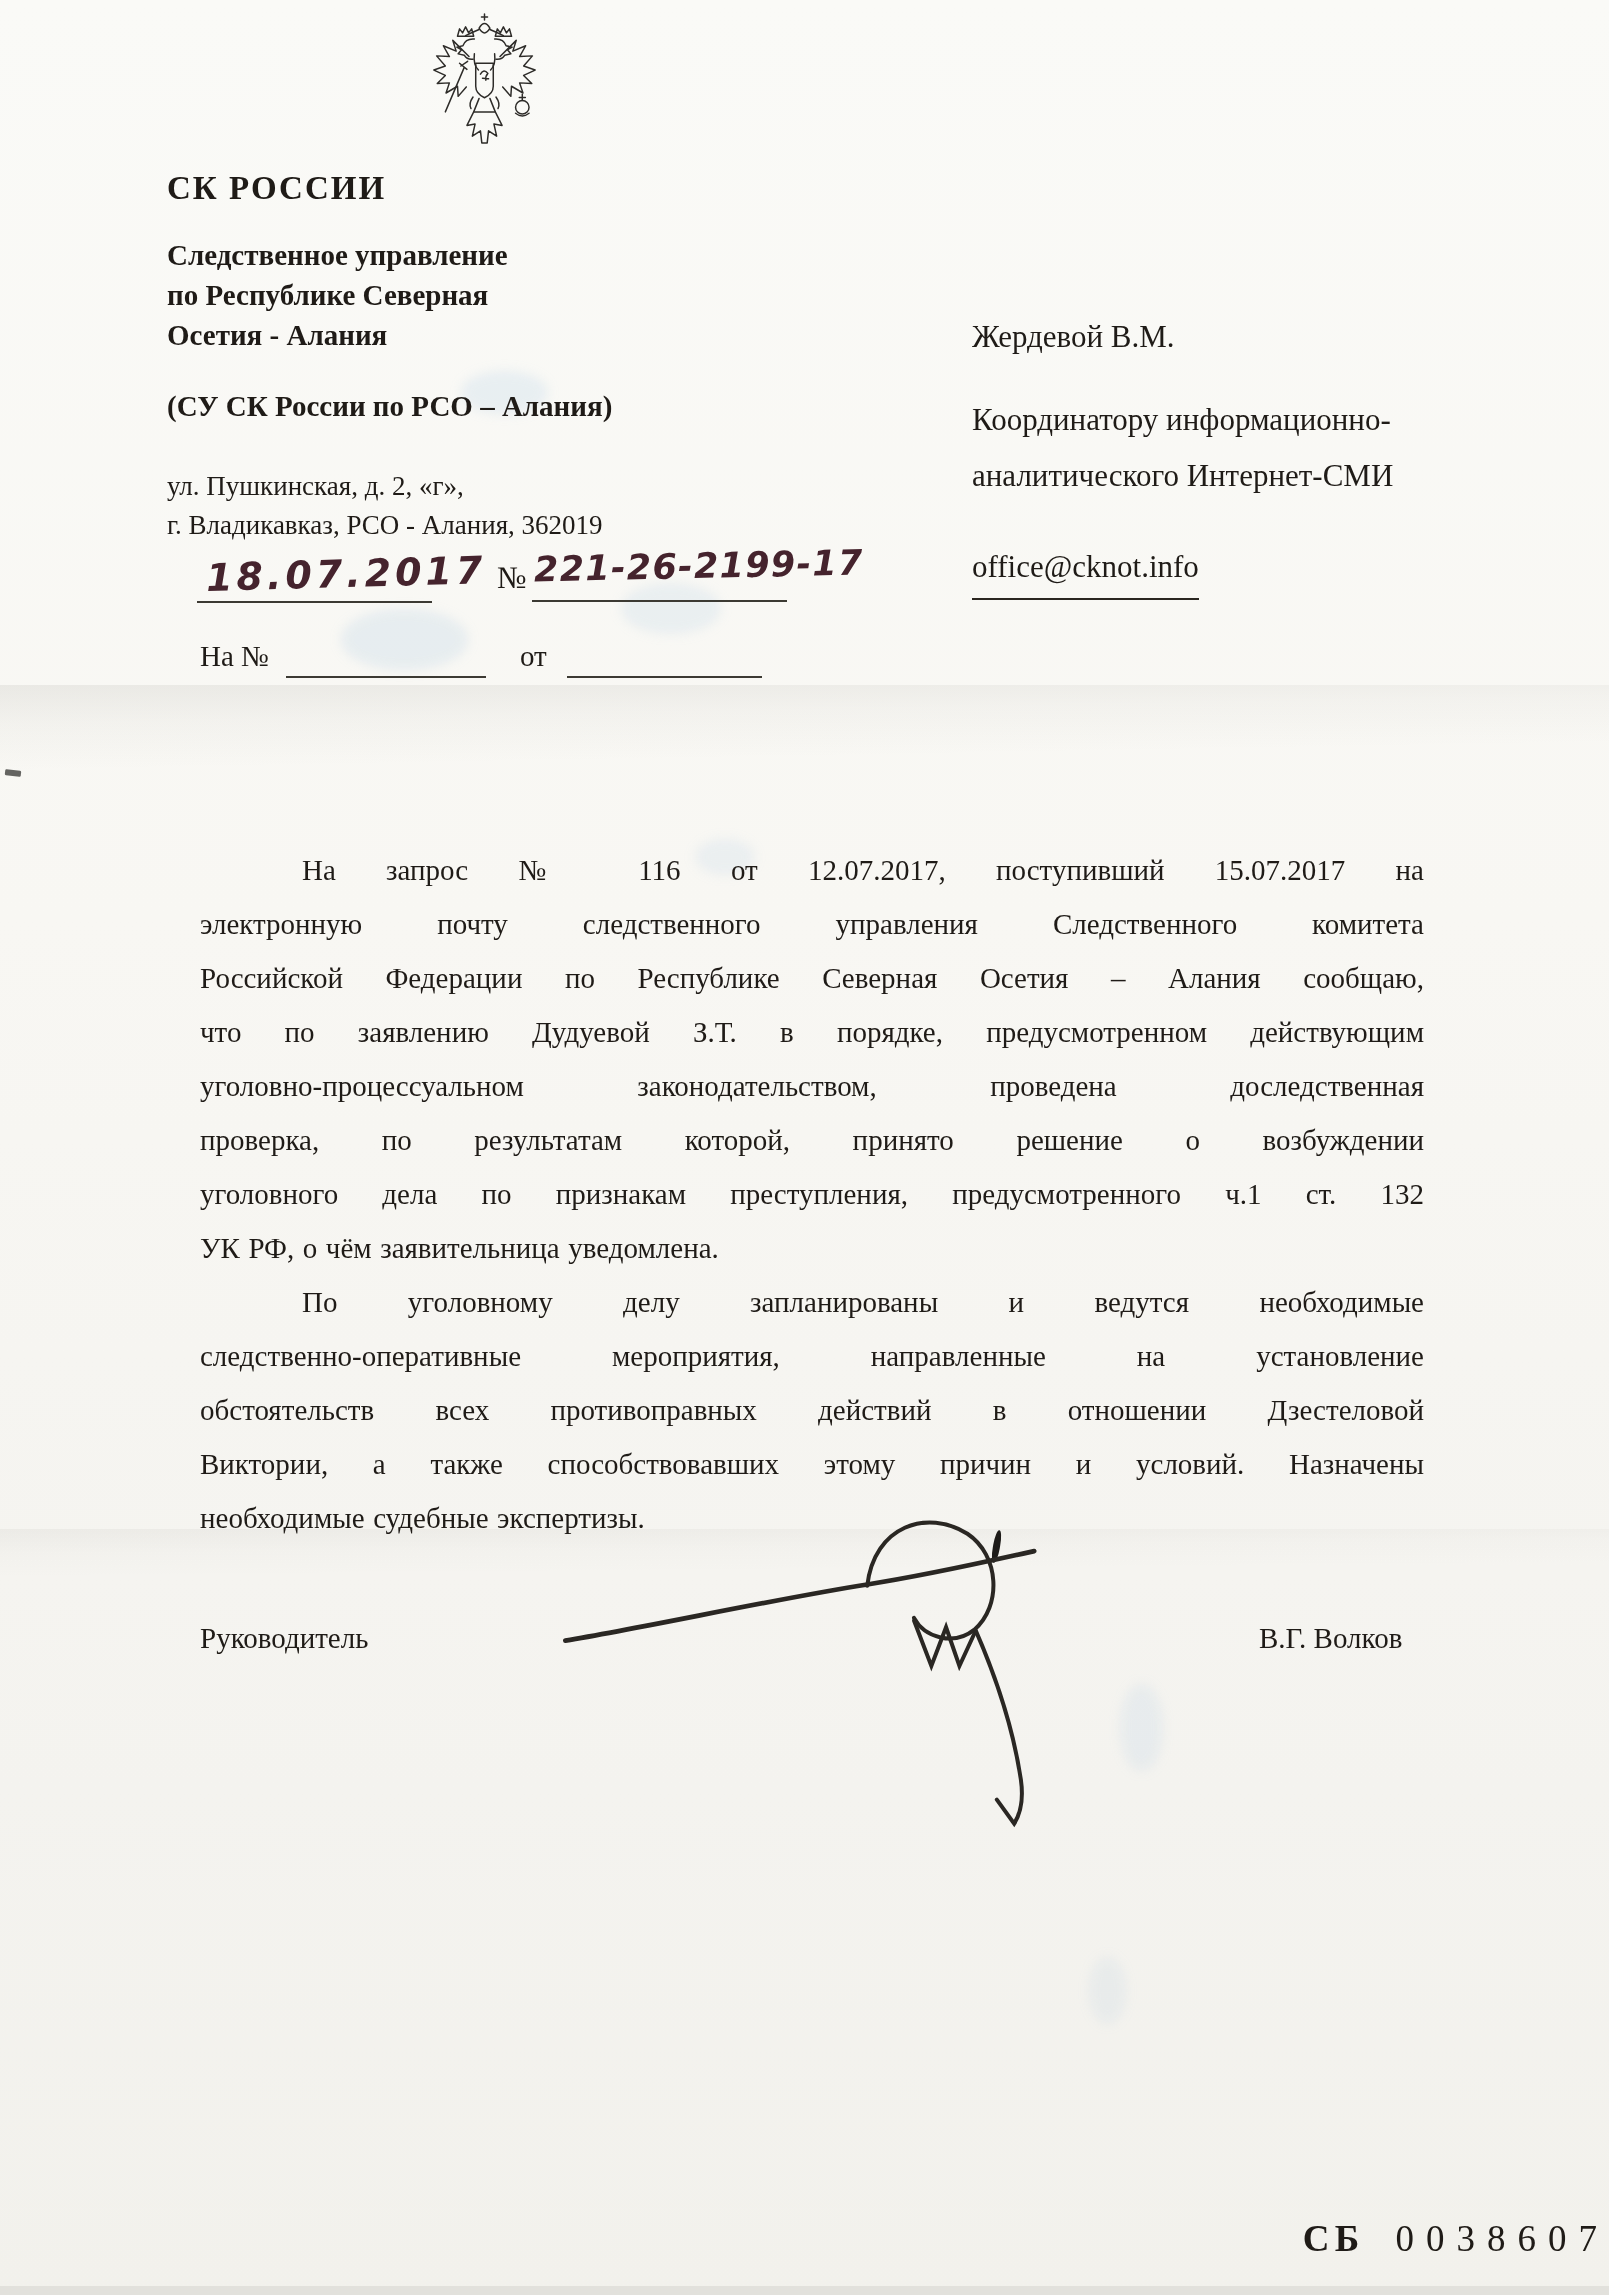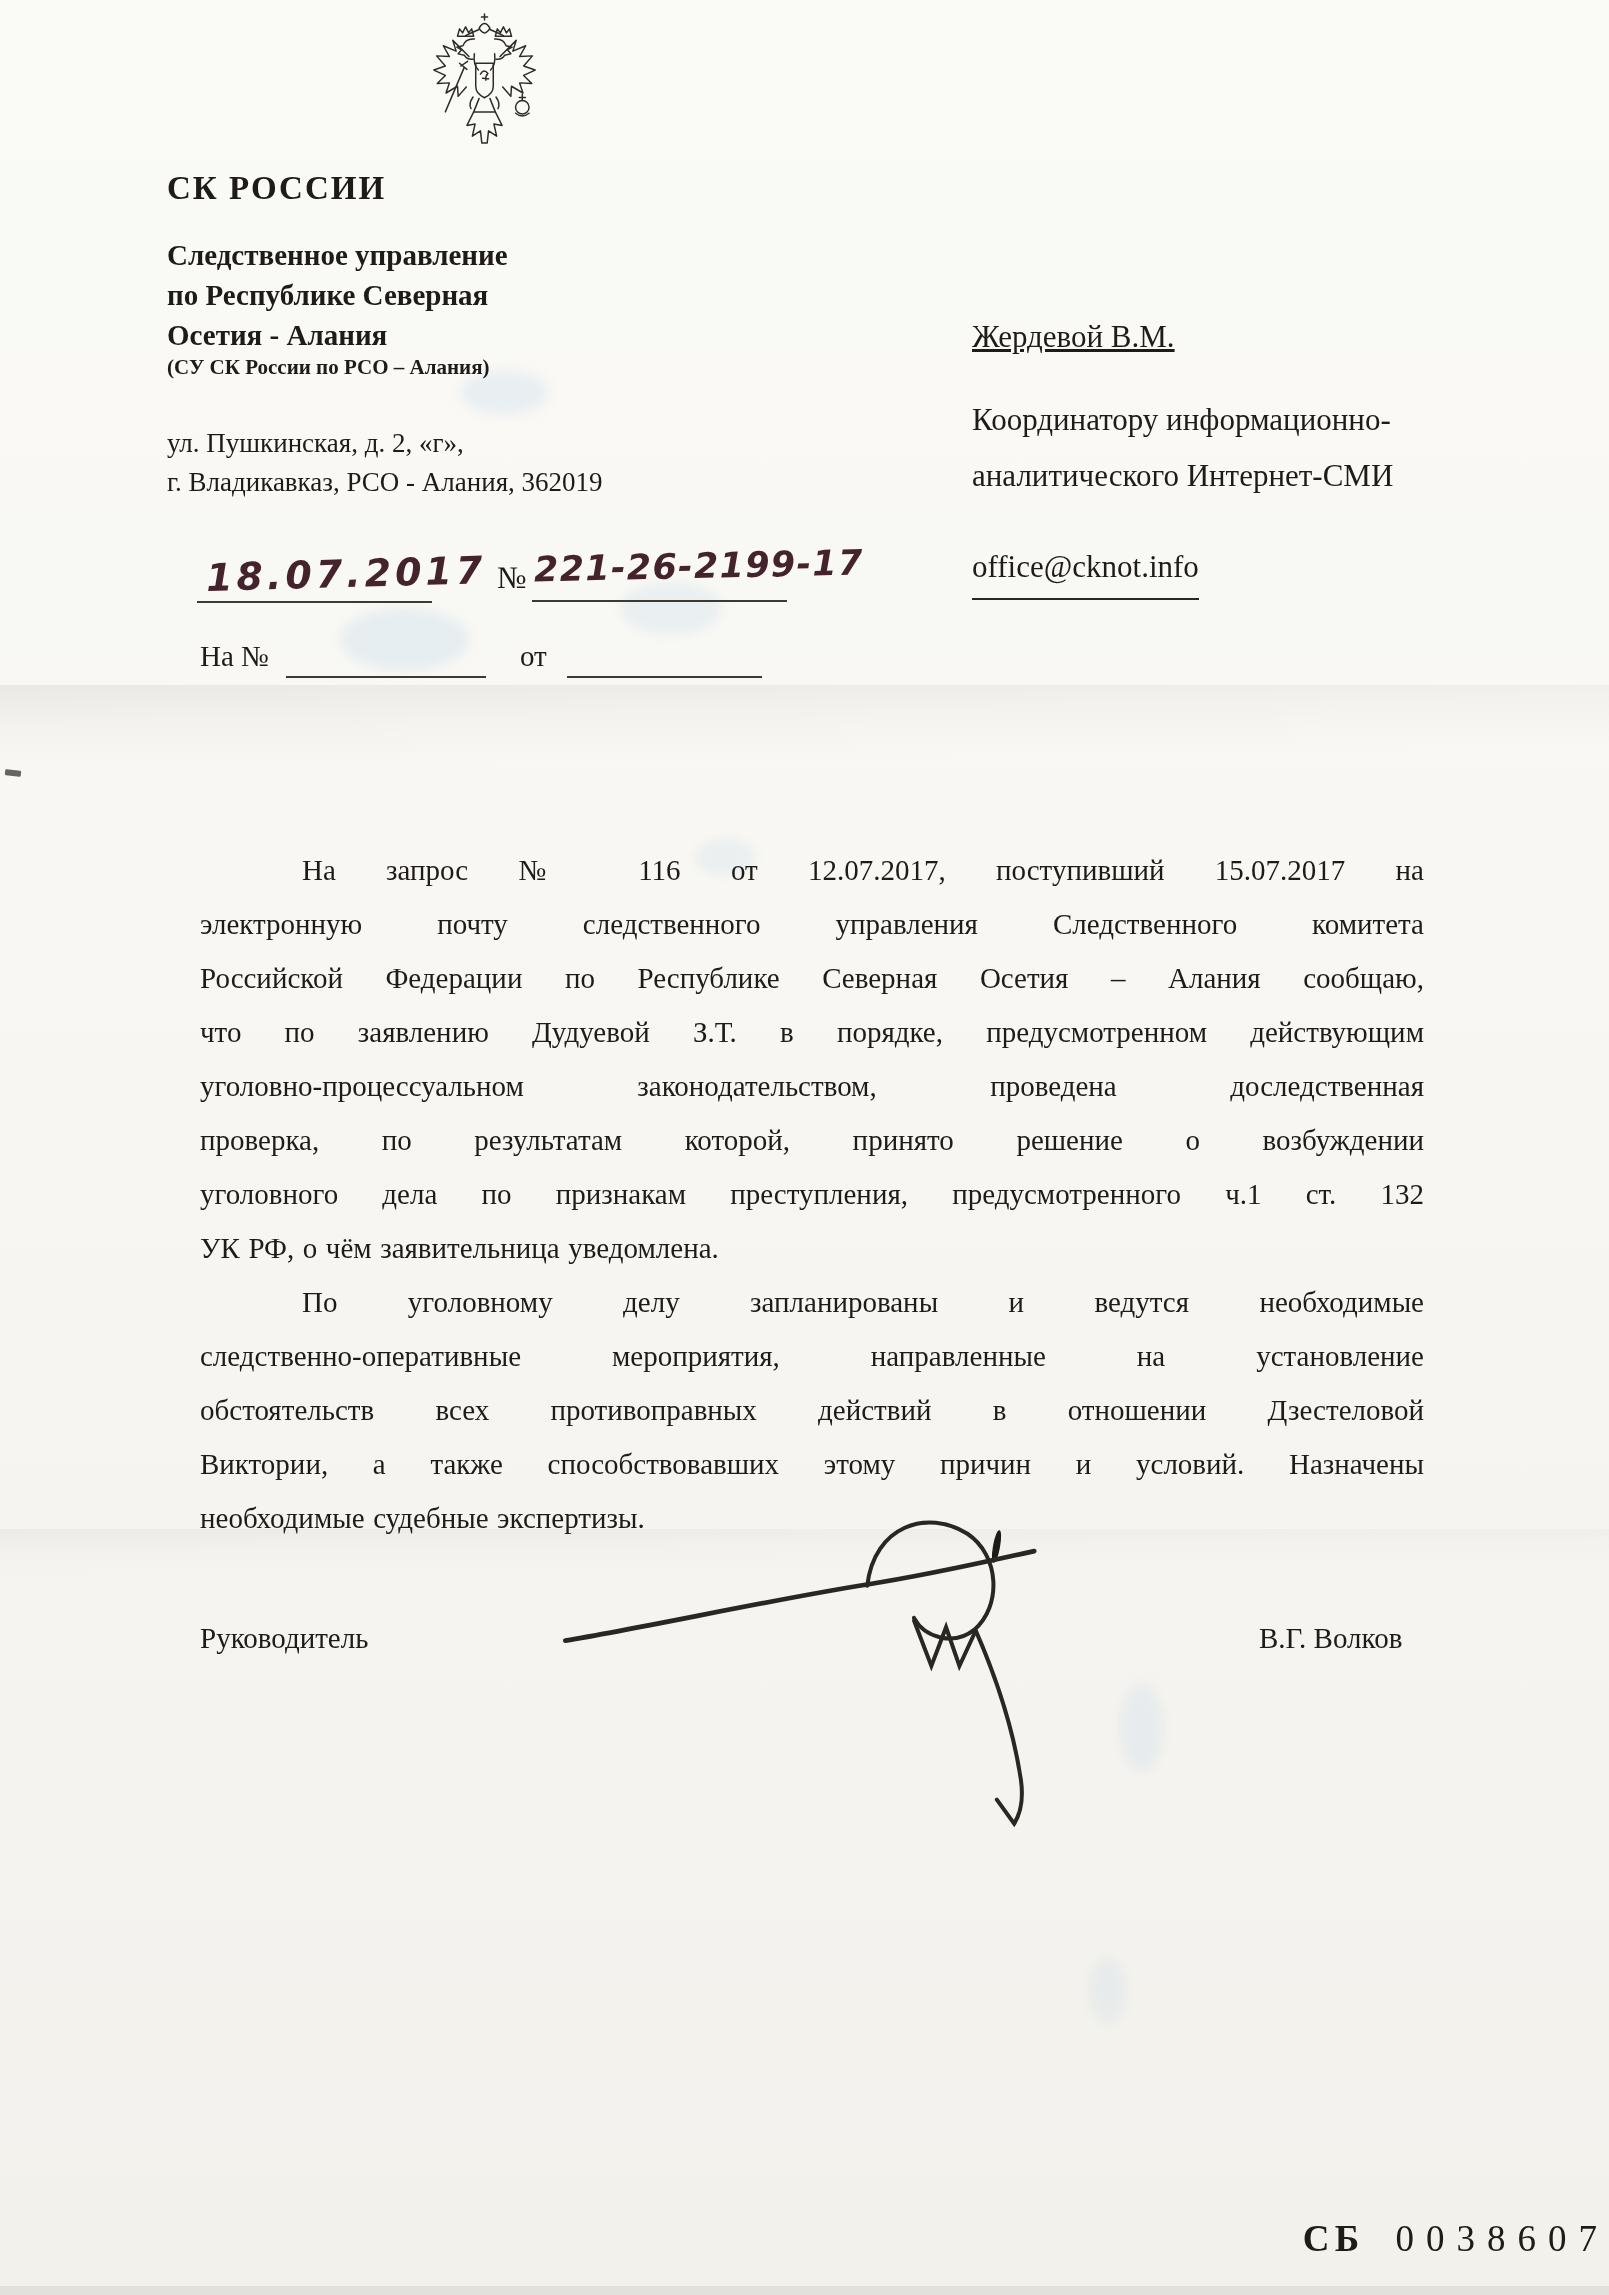--- a/index.html
+++ b/index.html
@@ -11,40 +11,40 @@
   .page{
     position:relative;width:1609px;height:2295px;overflow:hidden;
     background:linear-gradient(180deg,#fafaf7 0%,#f8f7f3 40%,#f4f3ef 78%,#f2f1ec 100%);
     color:#1f1b17;
   }
   
   .letterhead{position:absolute;left:167px;top:12px;width:635px;text-align:left;}
   .emblem{display:block;margin:0 auto;width:115px;height:135px;}
   .org-title{margin-top:23px;font-size:33px;font-weight:bold;letter-spacing:2px;}
   .org-lines{margin-top:28px;font-size:29px;font-weight:bold;line-height:40px;}
-  .org-abbr{font-size:21px;font-weight:bold;}
+  .org-abbr{margin-top:35px;font-size:29px;font-weight:bold;}
   .address{margin-top:44px;font-size:27px;line-height:39px;}
   
   .hand{
     font-family:"DejaVu Sans","Liberation Sans",sans-serif;
     font-style:italic;font-weight:bold;color:#45232d;
   }
   .hw-date{position:absolute;left:206px;top:552px;font-size:38px;letter-spacing:4px;transform:rotate(-1.6deg);}
   .no-sign{position:absolute;left:497px;top:560px;font-size:31px;}
   .hw-number{position:absolute;left:534px;top:546px;font-size:35px;letter-spacing:1.3px;transform:rotate(-1.2deg);white-space:nowrap;}
   .u-line{position:absolute;border-bottom:2.7px solid #3c3a33;height:0;}
   .ul-date{left:197px;top:601px;width:235px;}
   .ul-number{left:532px;top:600px;width:255px;}
   .na-label{position:absolute;left:200px;top:640px;font-size:29px;}
   .ot-label{position:absolute;left:520px;top:640px;font-size:29px;}
   .ul-na{left:286px;top:676px;width:200px;}
   .ul-ot{left:567px;top:676px;width:195px;}
   
   .recipient{position:absolute;left:972px;top:309px;width:561px;font-size:31px;line-height:56px;}
-  .recipient .name{margin-bottom:27px;text-decoration:underline;}
+  .recipient .name{margin-bottom:27px;}
   .recipient .email{display:inline-block;margin-top:35px;border-bottom:2.7px solid #2a2620;padding-bottom:2.7px;font-size:31px;}
   
   .body-text{position:absolute;left:200px;top:843px;width:1224px;font-size:29px;line-height:54px;}
   .bline{text-align:justify;text-align-last:justify;word-spacing:1.3px;white-space:normal;}
   .bline.indent{text-indent:102px;}
   .bline.last{text-align-last:left;}
   
   .sig-position{position:absolute;left:200px;top:1622px;font-size:29px;}
   .sig-name{position:absolute;left:1259px;top:1622px;font-size:29px;}
   .signature-svg{position:absolute;left:553px;top:1499px;width:555px;height:354px;}

